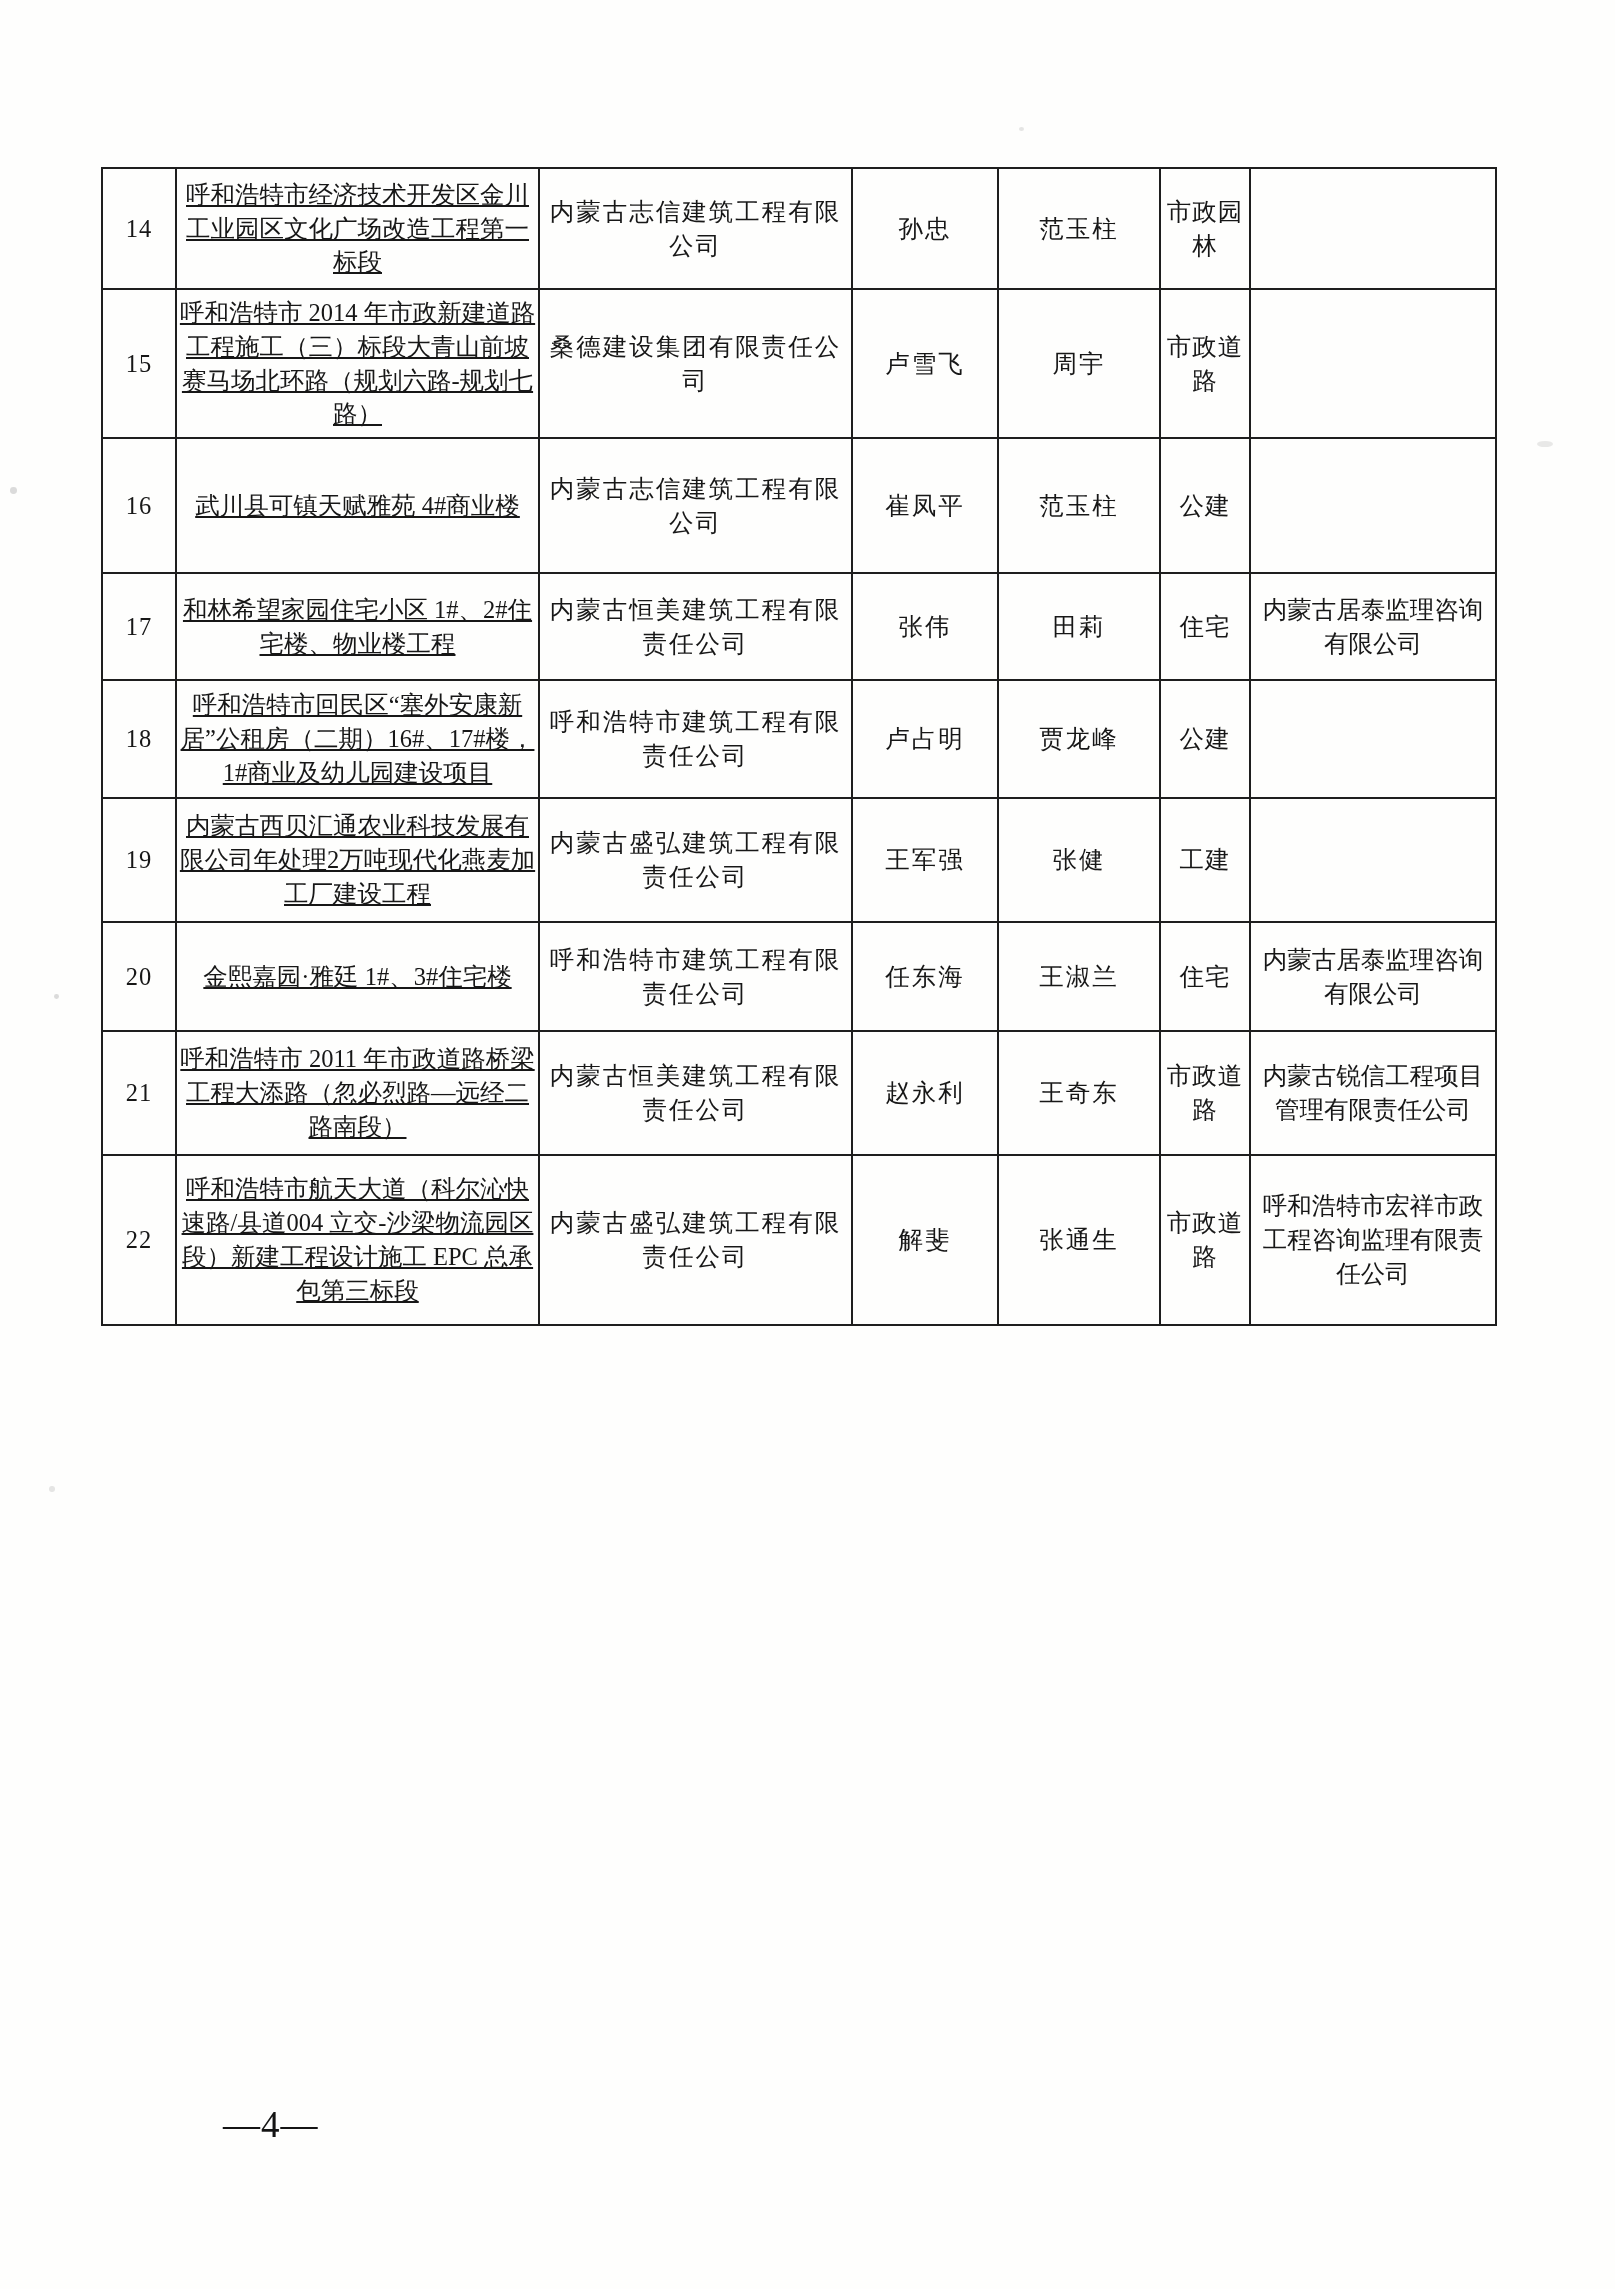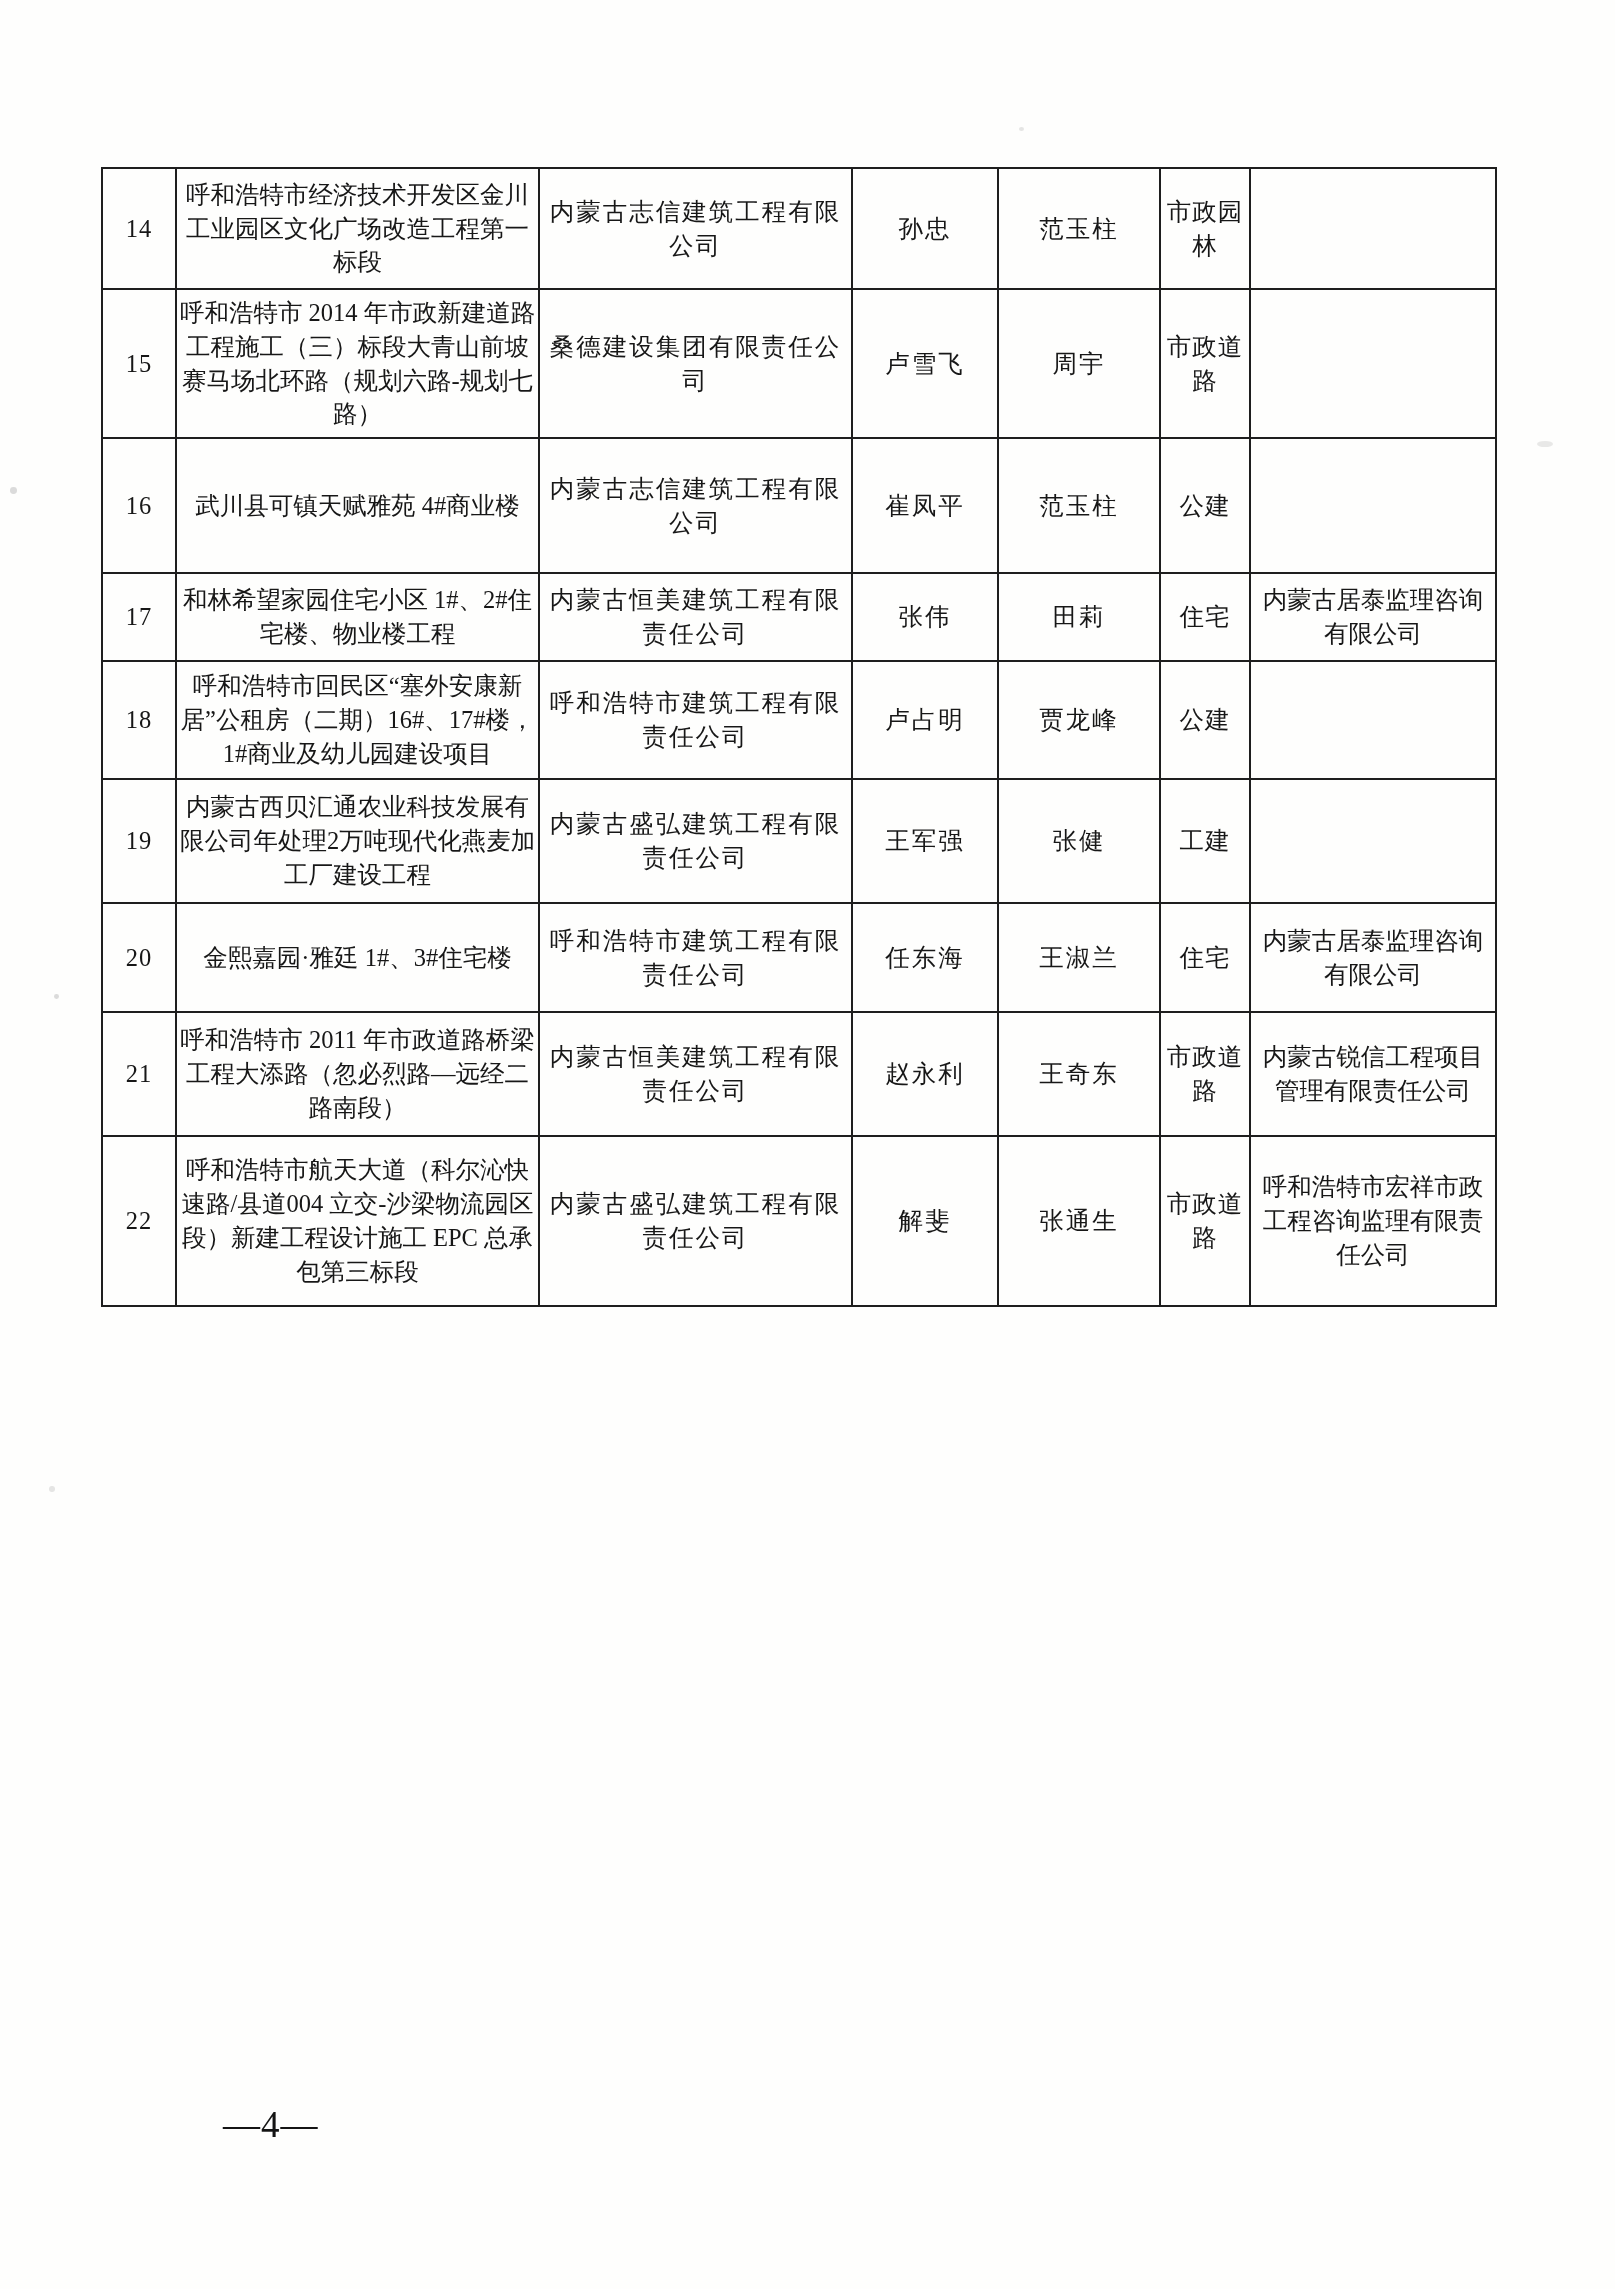--- a/index.html
+++ b/index.html
@@ -27,21 +27,21 @@
   table.doc-table td{
     text-align:center;
     vertical-align:middle;
     font-size:24.5px;
     line-height:1.38;
     padding:2px 2px;
     word-break:break-all;
     overflow:hidden;
   }
   td.c-no{font-size:27.4px;letter-spacing:1px;}
-  td.c-project{letter-spacing:0;}
+  td.c-project{letter-spacing:0;text-decoration:underline;}
   td.c-contractor{letter-spacing:2px;}
   td.c-person{letter-spacing:2px;}
   td.c-category{letter-spacing:1px;}
   td.c-supervisor{letter-spacing:0;font-family:Liberation Serif, serif;}
   .page-number{
     position:absolute;
     left:223px;top:2103px;
     font-size:37px;
     letter-spacing:1px;
     color:#141414;
@@ -89,21 +89,21 @@
     </tr>
         <tr style="height: 135px;">
       <td class="c-no">16</td>
       <td class="c-project">武川县可镇天赋雅苑 4#商业楼</td>
       <td class="c-contractor">内蒙古志信建筑工程有限公司</td>
       <td class="c-person">崔凤平</td>
       <td class="c-person">范玉柱</td>
       <td class="c-category">公建</td>
       <td class="c-supervisor"></td>
     </tr>
-        <tr style="height: 88px;">
+        <tr style="height: 107px;">
       <td class="c-no">17</td>
       <td class="c-project">和林希望家园住宅小区 1#、2#住宅楼、物业楼工程</td>
       <td class="c-contractor">内蒙古恒美建筑工程有限责任公司</td>
       <td class="c-person">张伟</td>
       <td class="c-person">田莉</td>
       <td class="c-category">住宅</td>
       <td class="c-supervisor">内蒙古居泰监理咨询有限公司</td>
     </tr>
         <tr style="height: 118px;">
       <td class="c-no">18</td>

